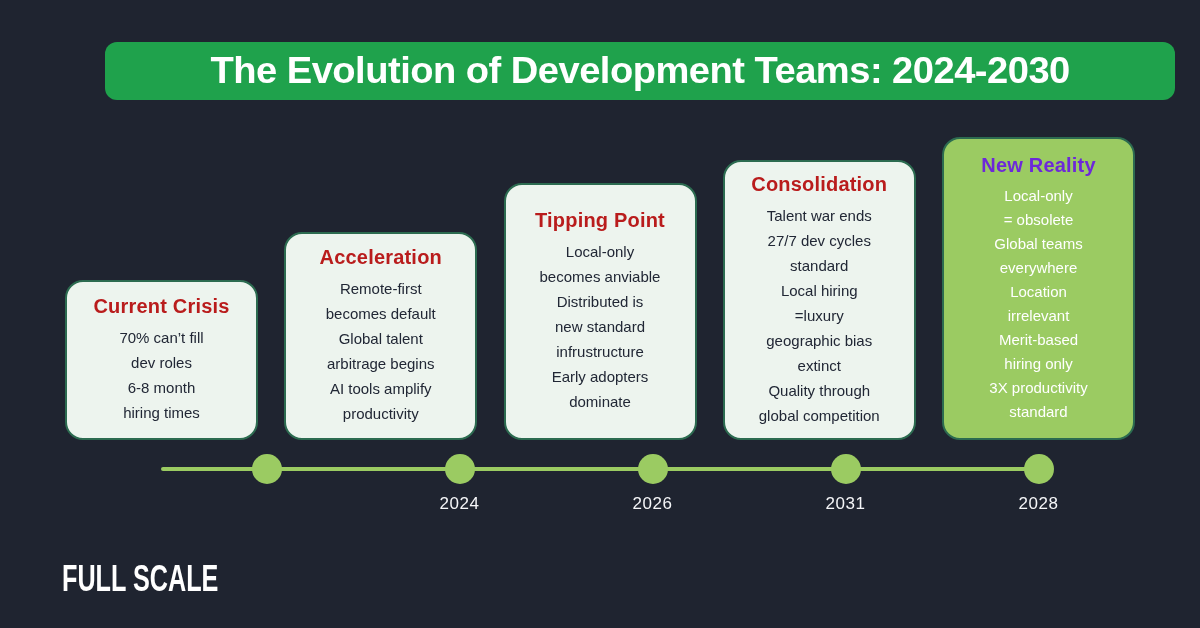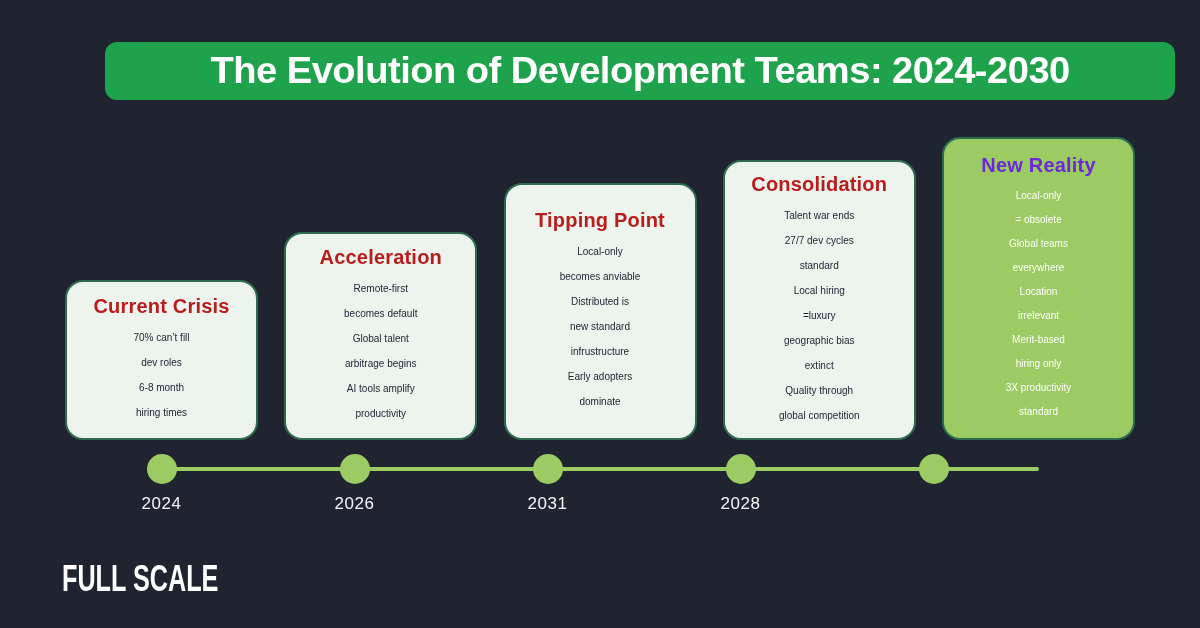--- a/index.html
+++ b/index.html
@@ -27,33 +27,33 @@
     width:193px;box-sizing:border-box;
     background:#EDF4EE;border:2px solid #2C6B50;border-radius:18px;
     display:flex;flex-direction:column;justify-content:center;
     text-align:center;padding:10px 6px;
   }
   .card .card-title{
     font-size:20px;font-weight:800;color:#b91c1c;margin-bottom:7px;
     letter-spacing:0.2px;
   }
   .card .card-line{
-    font-size:10px;line-height:25px;color:#212735;
+    font-size:15px;line-height:25px;color:#212735;
   }
   .card.highlight{background:#9BCB62;}
   .card.highlight .card-title{color:#6d28d9;}
   .card.highlight .card-line{color:#ffffff;line-height:24px;}
   
   .timeline-line{
     position:absolute;top:467px;left:161px;width:878px;height:4px;
     background:#9BCB62;border-radius:2px;
   }
   .dots-row,.years-row{
     position:absolute;left:65px;right:65px;
-    display:flex;justify-content:flex-start;
+    display:flex;justify-content:flex-end;
   }
   .dots-row{top:454px;}
   .dot-cell{width:193px;display:flex;justify-content:center;}
   .dot{width:30px;height:30px;border-radius:50%;background:#9BCB62;}
   .years-row{top:494px;}
   .year-cell{width:193px;text-align:center;color:#F5F6F8;font-size:17px;letter-spacing:0.5px;}
   
   .logo{
     position:absolute;left:62px;top:558px;
     color:#ffffff;font-size:36px;font-weight:900;letter-spacing:0px;

